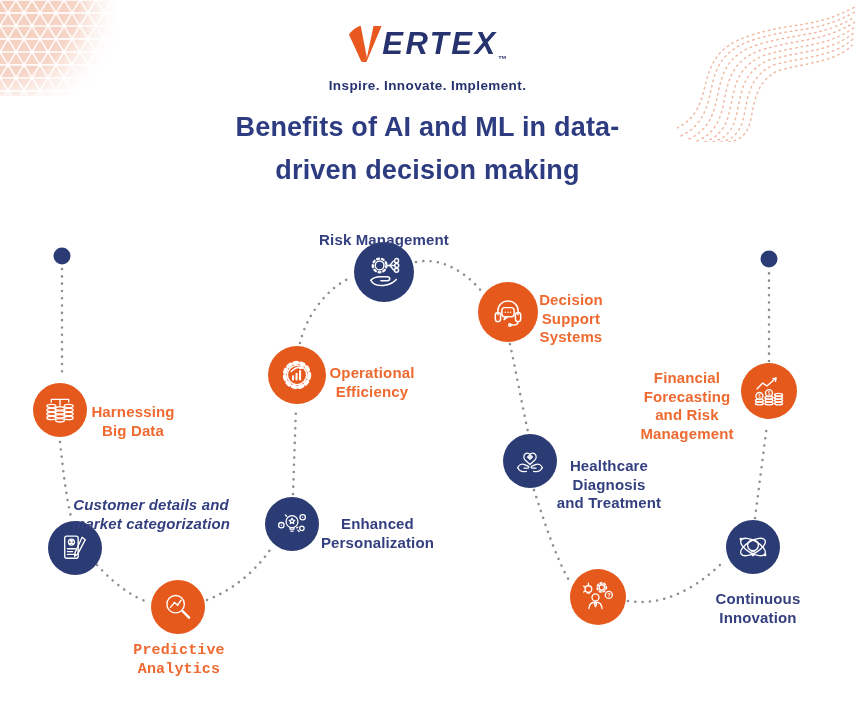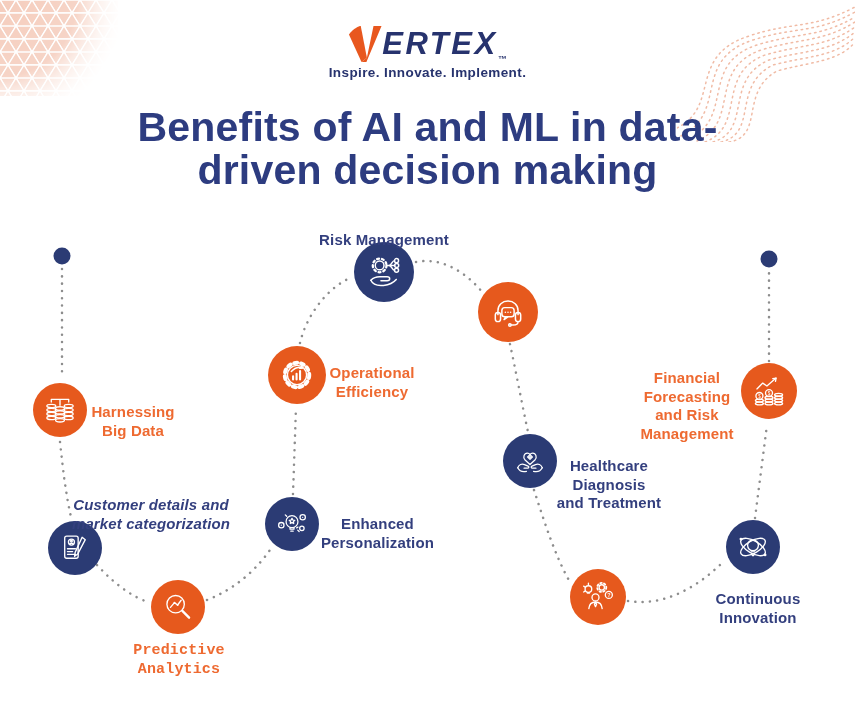--- a/index.html
+++ b/index.html
@@ -9,25 +9,25 @@
   }
   
   .deco{position:absolute;pointer-events:none;}
   #tri-deco{left:0;top:0;}
   #swirl-deco{right:0;top:0;}
   
   .logo-wrap{position:absolute;top:24px;left:0;width:100%;display:flex;flex-direction:column;align-items:center;}
   .logo-line{display:flex;align-items:flex-end;}
   .logo-letters{font-size:31px;font-weight:700;font-style:italic;letter-spacing:2.5px;color:var(--navy-dark);line-height:40px;}
   .logo-tm{font-size:9px;font-weight:700;color:var(--navy-dark);margin-top:2px;}
-  .tagline{margin-top:1px;font-size:13.5px;font-weight:700;color:var(--navy-dark);letter-spacing:.4px;}
+  .tagline{margin-top:14px;font-size:13.5px;font-weight:700;color:var(--navy-dark);letter-spacing:.4px;}
   
   .title{
     position:absolute;top:106px;left:0;width:100%;text-align:center;
-    font-size:41px;line-height:43px;font-weight:700;color:var(--title);
+    font-size:27px;line-height:43px;font-weight:700;color:var(--title);
     white-space:pre-line;letter-spacing:.2px;
   }
   
   .node{position:absolute;border-radius:50%;display:flex;align-items:center;justify-content:center;box-sizing:border-box;}
   .node.orange{background:var(--orange);}
   .node.navy{background:var(--navy);}
   .node svg{display:block;}
   
   .label{
     position:absolute;font-size:15px;line-height:18.5px;font-weight:700;
@@ -206,20 +206,23 @@
       <rect x="32.5" y="24.5" width="6" height="10.5" rx="3"></rect>
       <rect x="17" y="19" width="14" height="10.5" rx="3.2"></rect>
       <path d="M21,29.8 L19.5,32.6 L23.5,29.8"></path>
       <circle cx="21" cy="24.2" r=".9" fill="#fff" stroke="none"></circle>
         <circle cx="24" cy="24.2" r=".9" fill="#fff" stroke="none"></circle>
         <circle cx="27" cy="24.2" r=".9" fill="#fff" stroke="none"></circle>
       <path d="M35.5,35 C35.5,37.6 33,38.8 30,38.8 H27.8"></path>
       <circle cx="26.2" cy="38.8" r="1.4"></circle>
     </svg>
   </div>
+  <div class="label orange" style="left:534px;top:281px;width:74px;">Decision
+Support
+Systems</div>
 
   <div class="node navy" style="left:503px;top:434px;width:54px;height:54px;">
     <svg width="38" height="38" viewBox="0 0 48 48" fill="none" stroke="#fff" stroke-width="1.6" stroke-linecap="round" stroke-linejoin="round">
       <path d="M24,28.5 L17.8,22.8 C14.5,19.6 16.6,14 20.6,14 C22.5,14 23.5,15 24,15.8 C24.5,15 25.5,14 27.4,14 C31.4,14 33.5,19.6 30.2,22.8 Z"></path>
       <rect x="21.9" y="16.9" width="4.2" height="4.2" transform="rotate(45 24 19)"></rect>
       <path d="M24,17.6 V20.4 M22.6,19 H25.4"></path>
       <path d="M8.5,32.5 C10,28.5 13.5,27 17,28.5 L21.5,30.5 C23,31.2 22.7,33 21,33 L16.5,33"></path>
       <path d="M8.5,32.5 C10.5,36.5 15,38 19.5,37"></path>
       <path d="M39.5,32.5 C38,28.5 34.5,27 31,28.5 L26.5,30.5 C25,31.2 25.3,33 27,33 L31.5,33"></path>
       <path d="M39.5,32.5 C37.5,36.5 33,38 28.5,37"></path>

